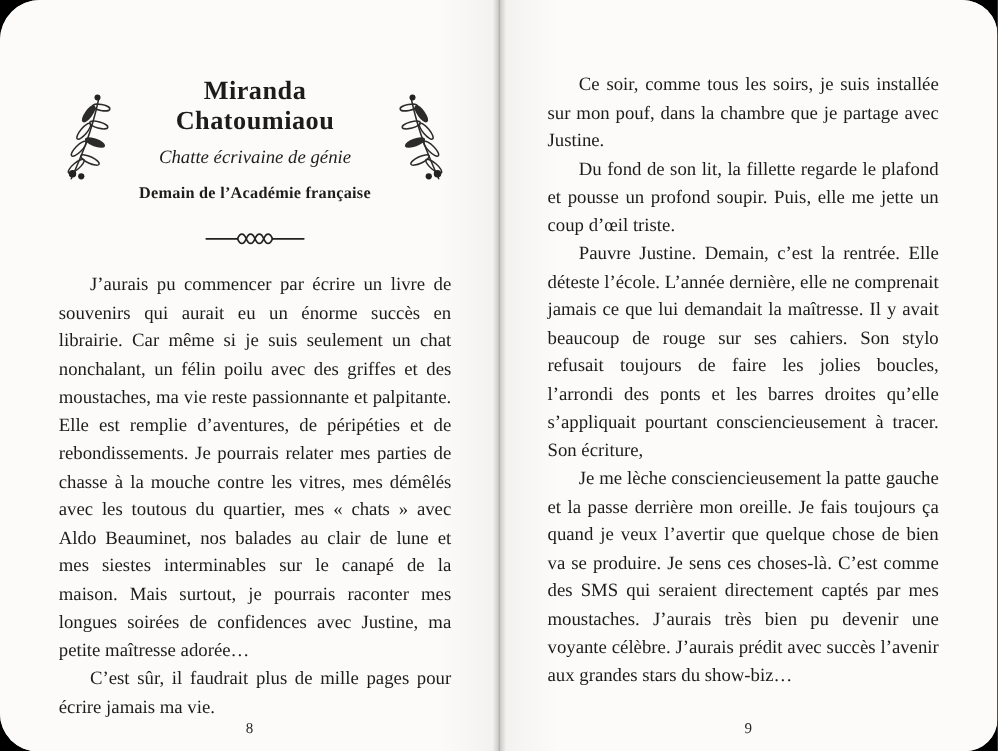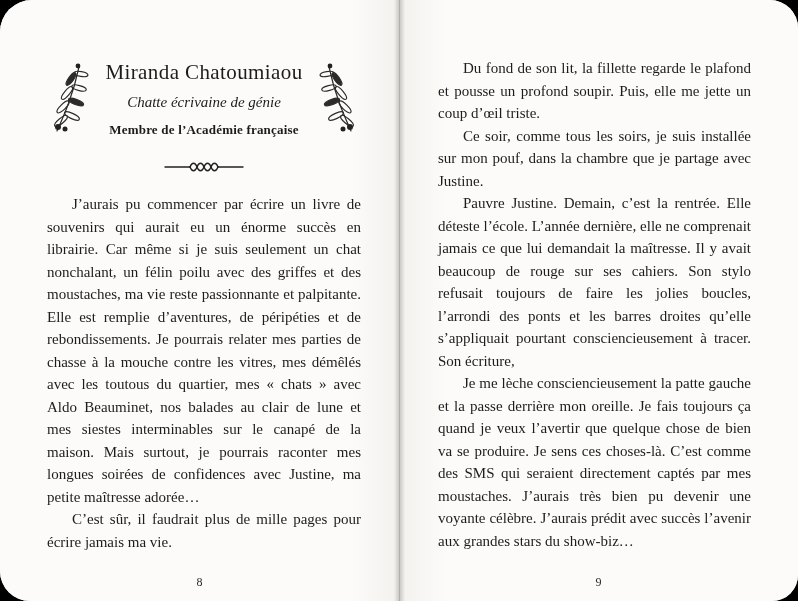--- a/index.html
+++ b/index.html
@@ -45,21 +45,21 @@
   .chapter-header {
     display: flex;
     align-items: center;
     justify-content: center;
     gap: 4px;
     margin-top: 12px;
   }
   .header-text { width: 216px; text-align: center; }
   .chapter-title {
     font-size: 21px;
-    font-weight: 400;
+    font-weight: 700;
     letter-spacing: .4px;
     margin: 0;
     line-height: 1.15;
   }
   .chapter-subtitle {
     font-style: italic;
     font-size: 15px;
     margin-top: 10px;
   }
   .chapter-affiliation {
@@ -119,21 +119,21 @@
             </g>
             <circle cx="11" cy="66" r="3" fill="#222"></circle>
             <circle cx="18" cy="68" r="2.5" fill="#222"></circle>
             <circle cx="31" cy="5" r="2.4" fill="#222"></circle>
           </svg>
         </span>
 
         <div class="header-text">
           <h1 class="chapter-title">Miranda Chatoumiaou</h1>
           <div class="chapter-subtitle">Chatte écrivaine de génie</div>
-          <div class="chapter-affiliation">Membre de l’Académie française</div>
+          <div class="chapter-affiliation">Demain de l’Académie française</div>
         </div>
 
         <span class="branch mirrored">
           <svg width="50" height="72" viewBox="0 0 50 72">
             <g stroke="#2b2b2b" stroke-width="1.2" fill="none" stroke-linecap="round">
               <path d="M10 70 C 18 52, 26 34, 32 6"></path>
               <ellipse cx="14" cy="60" rx="8" ry="2.6" transform="rotate(-40 14 60)"></ellipse>
               <ellipse cx="25" cy="55" rx="8" ry="2.6" transform="rotate(25 25 55)"></ellipse>
               <ellipse cx="16" cy="46" rx="8" ry="2.6" transform="rotate(-45 16 46)"></ellipse>
               <ellipse cx="29" cy="41" rx="8" ry="2.6" transform="rotate(20 29 41)" fill="#2b2b2b"></ellipse>
@@ -163,22 +163,22 @@
       <div class="body-text" lang="fr">
         <p>J’aurais pu commencer par écrire un livre de souvenirs qui aurait eu un énorme succès en librairie. Car même si je suis seulement un chat nonchalant, un félin poilu avec des griffes et des moustaches, ma vie reste passionnante et palpitante. Elle est remplie d’aventures, de péripéties et de rebondissements. Je pourrais relater mes parties de chasse à la mouche contre les vitres, mes démêlés avec les toutous du quartier, mes « chats » avec Aldo Beauminet, nos balades au clair de lune et mes siestes interminables sur le canapé de la maison. Mais surtout, je pourrais raconter mes longues soirées de confidences avec Justine, ma petite maîtresse adorée…</p>
         <p>C’est sûr, il faudrait plus de mille pages pour écrire jamais ma vie.</p>
       </div>
 
       <div class="page-number">8</div>
     </div>
 
     <div class="page right">
       <div class="body-text" lang="fr">
+        <p>Ce soir, comme tous les soirs, je suis installée sur mon pouf, dans la chambre que je partage avec Justine.</p>
         <p>Du fond de son lit, la fillette regarde le plafond et pousse un profond soupir. Puis, elle me jette un coup d’œil triste.</p>
-        <p>Ce soir, comme tous les soirs, je suis installée sur mon pouf, dans la chambre que je partage avec Justine.</p>
         <p>Pauvre Justine. Demain, c’est la rentrée. Elle déteste l’école. L’année dernière, elle ne comprenait jamais ce que lui demandait la maîtresse. Il y avait beaucoup de rouge sur ses cahiers. Son stylo refusait toujours de faire les jolies boucles, l’arrondi des ponts et les barres droites qu’elle s’appliquait pourtant consciencieusement à tracer. Son écriture,</p>
         <p>Je me lèche consciencieusement la patte gauche et la passe derrière mon oreille. Je fais toujours ça quand je veux l’avertir que quelque chose de bien va se produire. Je sens ces choses-là. C’est comme des SMS qui seraient directement captés par mes moustaches. J’aurais très bien pu devenir une voyante célèbre. J’aurais prédit avec succès l’avenir aux grandes stars du show-biz…</p>
       </div>
       <div class="page-number">9</div>
     </div>
 
     <div class="gutter-soft"></div>
     <div class="gutter-line"></div>
   </div>
 </div>

